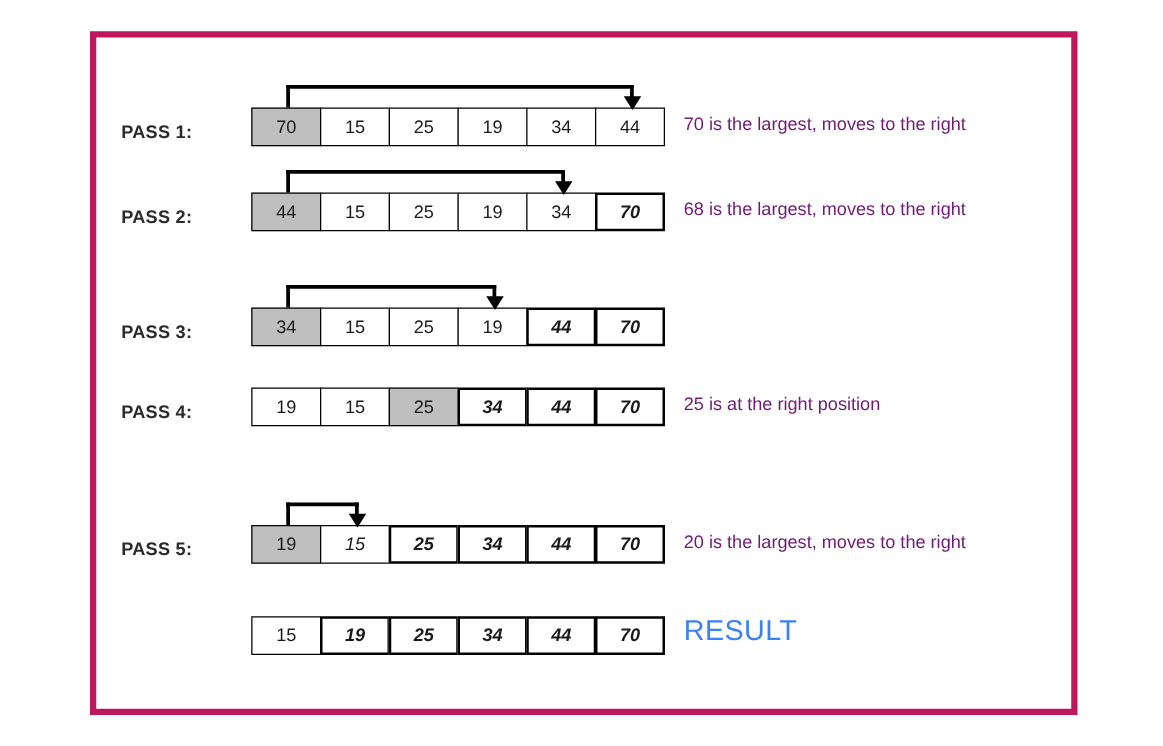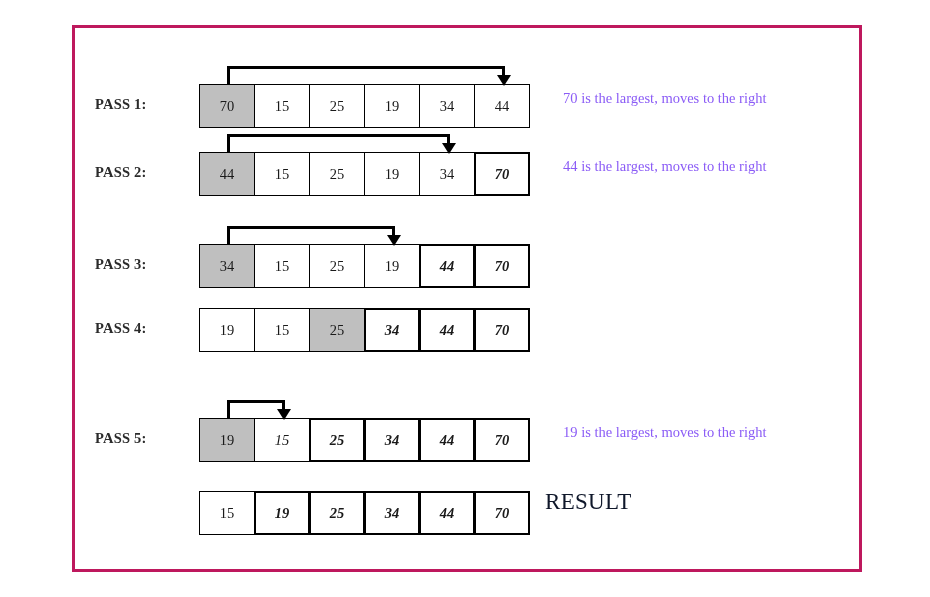--- a/index.html
+++ b/index.html
@@ -19,24 +19,23 @@
     height: 597px;
     background: #ffffff;
   }
   
   .frame {
     position: absolute;
     left: 72px;
     top: 25px;
     width: 790px;
     height: 547px;
-    border: 3px solid #be185d;
+    border: 5px solid #be185d;
     box-sizing: border-box;
     background: #ffffff;
-    font-family: Liberation Serif, serif;
   }
 
   
   .pass-row {
     position: absolute;
     left: 0;
     width: 100%;
     height: 80px;
   }
   .pass-label {
@@ -51,21 +50,21 @@
     white-space: nowrap;
   }
   .array {
     position: absolute;
     left: 124px;
     top: 18px;
     display: flex;
   }
   .cell {
     width: 56px;
-    height: 44px;
+    height: 31px;
     box-sizing: border-box;
     border: 1px solid #000000;
     margin-left: -1px;
     display: flex;
     align-items: center;
     justify-content: center;
     font-size: 14.5px;
     color: #1a1a1a;
     background: #ffffff;
     position: relative;
@@ -79,23 +78,22 @@
     z-index: 2;
   }
   .cell.italic-plain {
     font-style: italic;
   }
   .note {
     position: absolute;
     left: 470px;
     top: 24px;
     font-size: 14.5px;
-    color: #8b5cf6;
+    color: #701a75;
     white-space: nowrap;
-    margin-left: 18px;
   }
 
   
   .arrow {
     position: absolute;
     top: 0;
     height: 18px;
   }
   .arrow .h-bar {
     position: absolute;
@@ -137,21 +135,21 @@
   }
   .result-row .array {
     left: 124px;
     top: 8px;
   }
   .result-label {
     position: absolute;
     left: 470px;
     top: 6px;
     font-size: 23px;
-    color: #0f172a;
+    color: #3b82f6;
     letter-spacing: 0.3px;
   }
 </style>
 </head>
 <body>
 
 <div id="canvas">
   <div class="frame">
     <div id="passes">
         <div class="pass-row" style="top: 38px;">
@@ -175,21 +173,21 @@
         <div class="pass-row" style="top: 106px;">
           <div class="pass-label">PASS 2:</div>
           <div class="array">
             <div class="cell gray">44</div>
             <div class="cell">15</div>
             <div class="cell">25</div>
             <div class="cell">19</div>
             <div class="cell">34</div>
             <div class="cell sorted">70</div>
           </div>
-          <div class="note">44 is the largest, moves to the right</div>
+          <div class="note">68 is the largest, moves to the right</div>
           <div class="arrow" style="left: 152px; width: 223px;">
             <div class="h-bar" style="width: 223px;"></div>
             <div class="v-left"></div>
             <div class="v-right" style="left: 220px; height: 12px;"></div>
             <div class="head" style="left: 214.5px; top: 9px;"></div>
           </div>
         </div>
         <div class="pass-row" style="top: 198px;">
           <div class="pass-label">PASS 3:</div>
           <div class="array">
@@ -210,32 +208,33 @@
         <div class="pass-row" style="top: 262px;">
           <div class="pass-label">PASS 4:</div>
           <div class="array">
             <div class="cell">19</div>
             <div class="cell">15</div>
             <div class="cell gray">25</div>
             <div class="cell sorted">34</div>
             <div class="cell sorted">44</div>
             <div class="cell sorted">70</div>
           </div>
+          <div class="note">25 is at the right position</div>
         </div>
         <div class="pass-row" style="top: 372px;">
           <div class="pass-label">PASS 5:</div>
           <div class="array">
             <div class="cell gray">19</div>
             <div class="cell italic-plain">15</div>
             <div class="cell sorted">25</div>
             <div class="cell sorted">34</div>
             <div class="cell sorted">44</div>
             <div class="cell sorted">70</div>
           </div>
-          <div class="note">19 is the largest, moves to the right</div>
+          <div class="note">20 is the largest, moves to the right</div>
           <div class="arrow" style="left: 152px; width: 58px;">
             <div class="h-bar" style="width: 58px;"></div>
             <div class="v-left"></div>
             <div class="v-right" style="left: 55px; height: 12px;"></div>
             <div class="head" style="left: 49.5px; top: 9px;"></div>
           </div>
         </div>
       </div>
     <div class="result-row">
       <div class="array" id="result-array">

